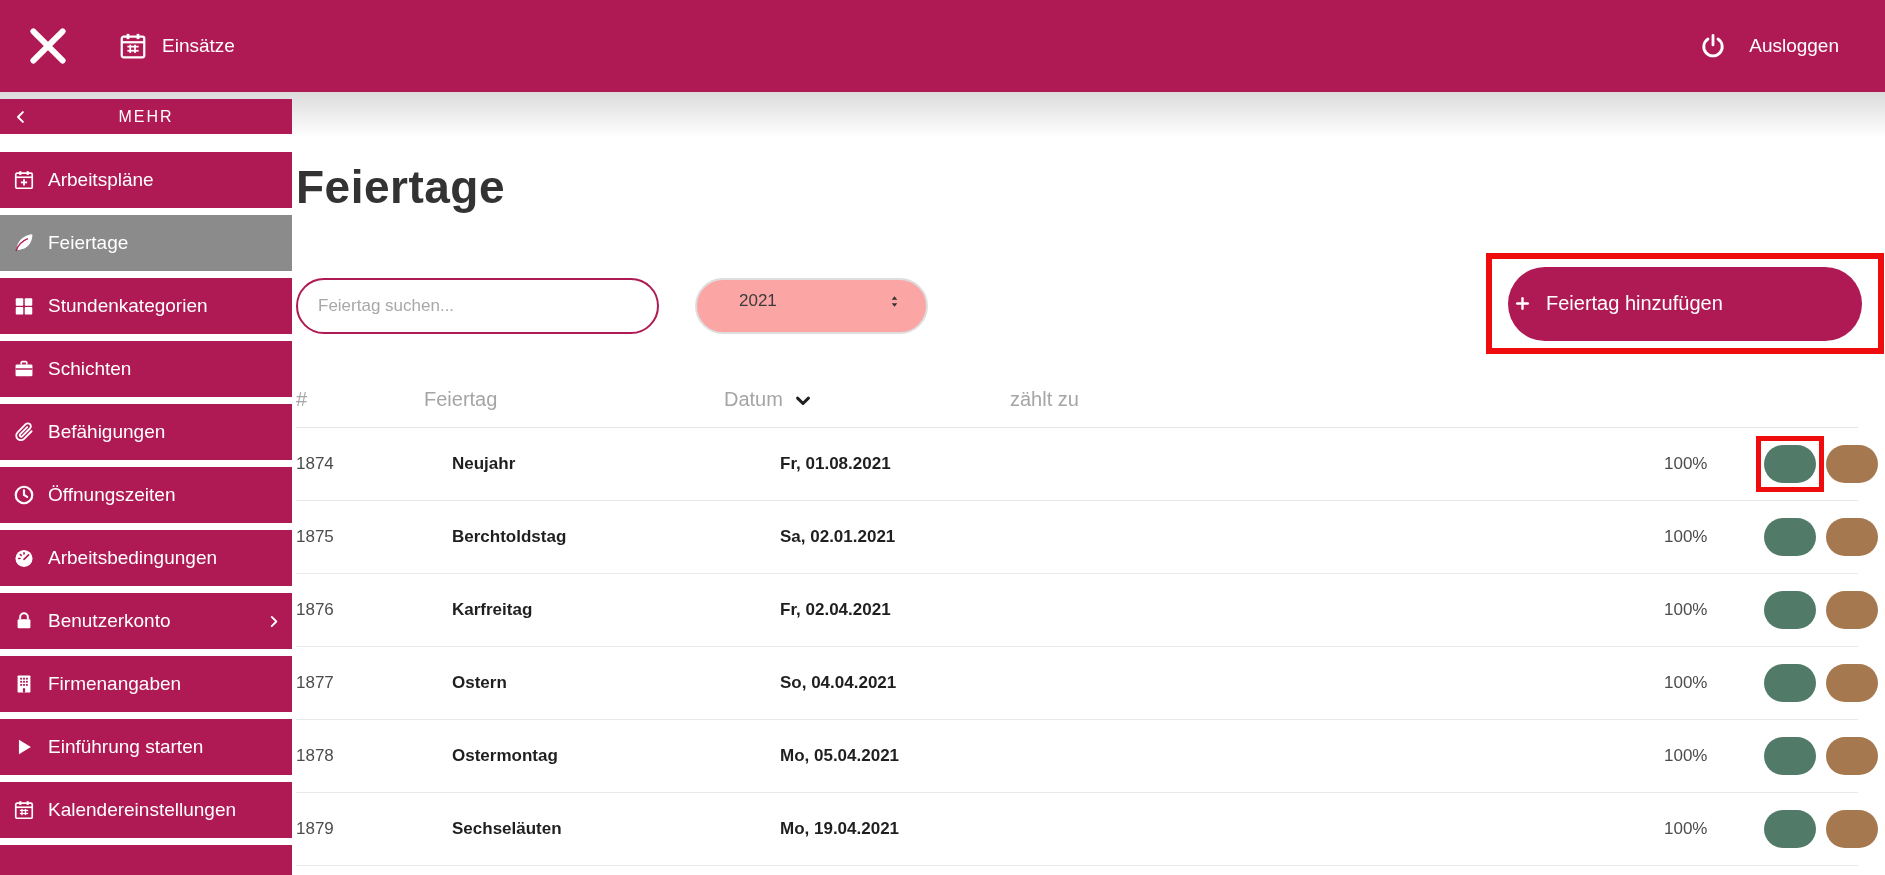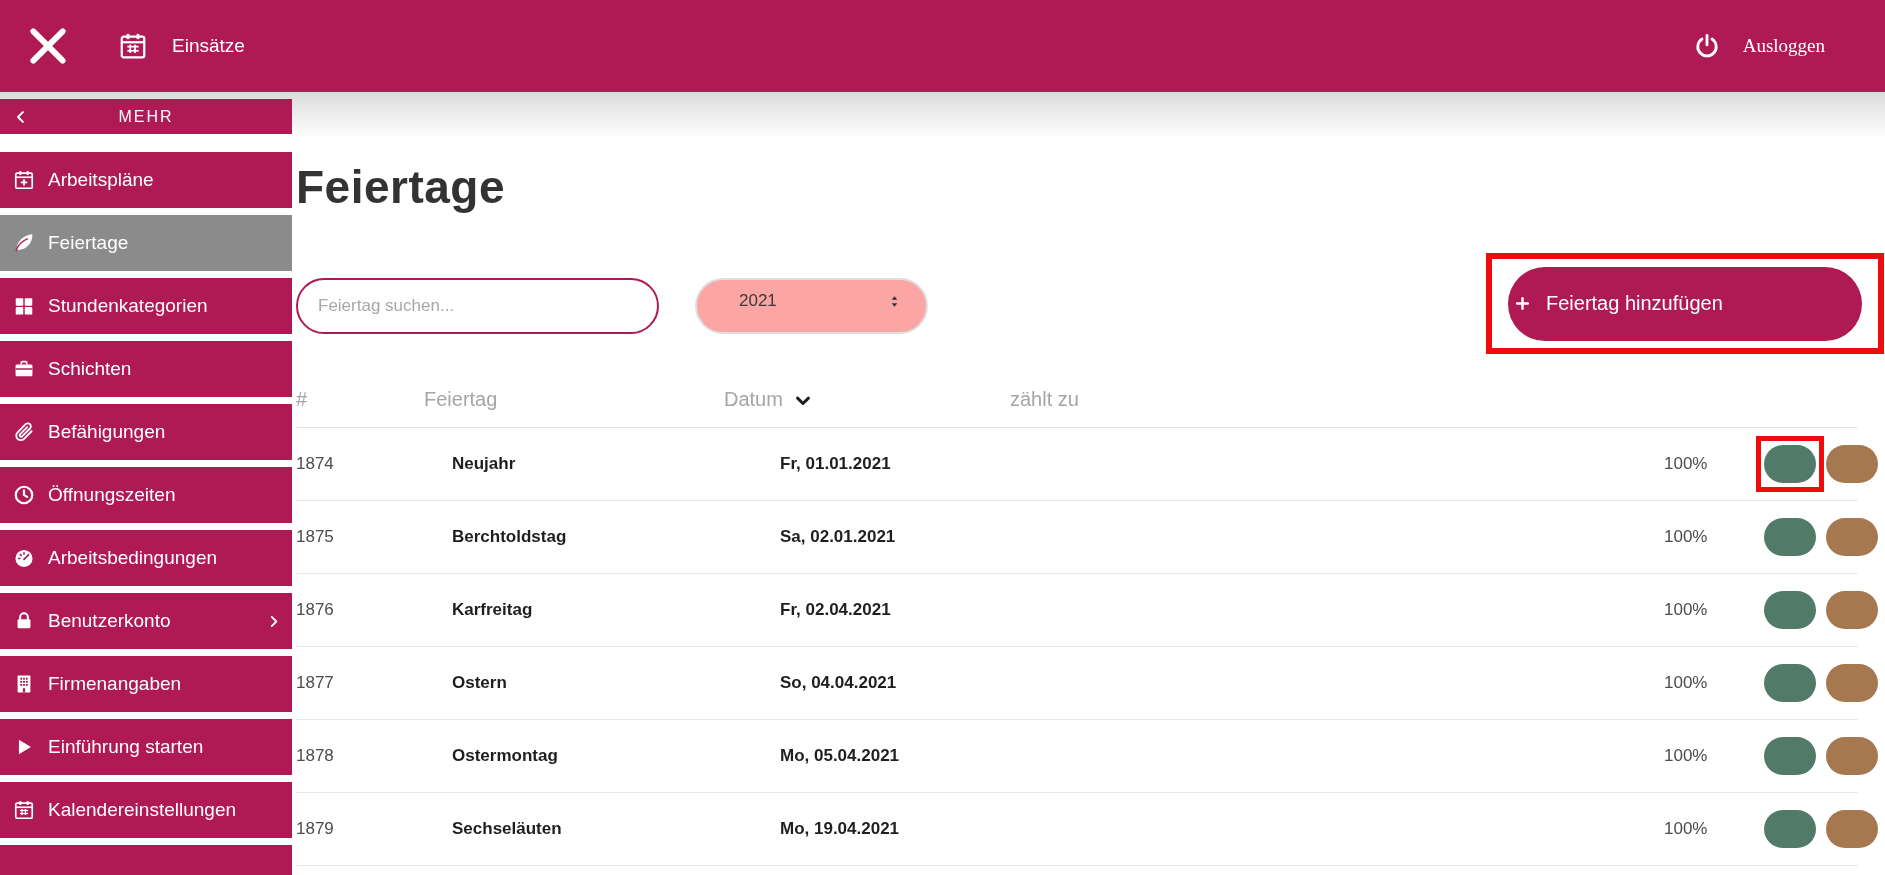--- a/index.html
+++ b/index.html
@@ -14,23 +14,23 @@
   .icn{display:inline-flex;width:22px;height:22px;flex:none;}
   .icn svg{width:100%;height:100%;}
   .icn-lg{width:44px;height:44px;}
   .icn-md{width:30px;height:30px;}
   .icn-sm{width:26px;height:26px;}
 
   
   .navbar{position:absolute;top:0;left:0;right:0;height:92px;background:var(--primary);
           color:#fff;display:flex;align-items:center;z-index:30;}
   .nav-logo{margin-left:26px;display:inline-flex;cursor:pointer;}
-  .nav-item{display:flex;align-items:center;gap:24px;font-size:19px;cursor:pointer;}
+  .nav-item{display:flex;align-items:center;gap:14px;font-size:19px;cursor:pointer;}
   .nav-einsaetze{margin-left:48px;}
-  .nav-logout{margin-left:auto;margin-right:60px;gap:23px;font-family:Liberation Serif, serif;}
+  .nav-logout{margin-left:auto;margin-right:46px;gap:23px;}
 
   
   .nav-shadow{position:absolute;top:92px;left:0;right:0;height:46px;z-index:1;
               background:linear-gradient(to bottom,rgba(0,0,0,.14),rgba(0,0,0,0));}
 
   
   .sidebar{position:absolute;top:99px;left:0;bottom:0;width:292px;z-index:10;
            display:flex;flex-direction:column;}
   .sb-header{height:35px;flex:none;background:var(--primary);color:#fff;display:flex;
              align-items:center;justify-content:center;position:relative;font-size:16px;
@@ -293,21 +293,21 @@
             </svg>
           </span>
       </div>
       <div class="th">zählt zu</div>
       <div class="th"></div>
     </div>
     <div id="t-rows" style="display:contents">
   <div class="trow">
     <div class="c-id">1874</div>
     <div class="c-name">Neujahr</div>
-    <div class="c-date">Fr, 01.01.2021</div>
+    <div class="c-date">Fr, 01.08.2021</div>
     <div class="c-comment"></div>
     <div class="c-counts">100%</div>
     <div class="c-actions">
       <span class="ann-wrap annotated">
         <button class="pill btn-edit">
           <span class="icn"></span>
         </button>
       </span>
       <button class="pill btn-delete">
         <span class="icn"></span>

